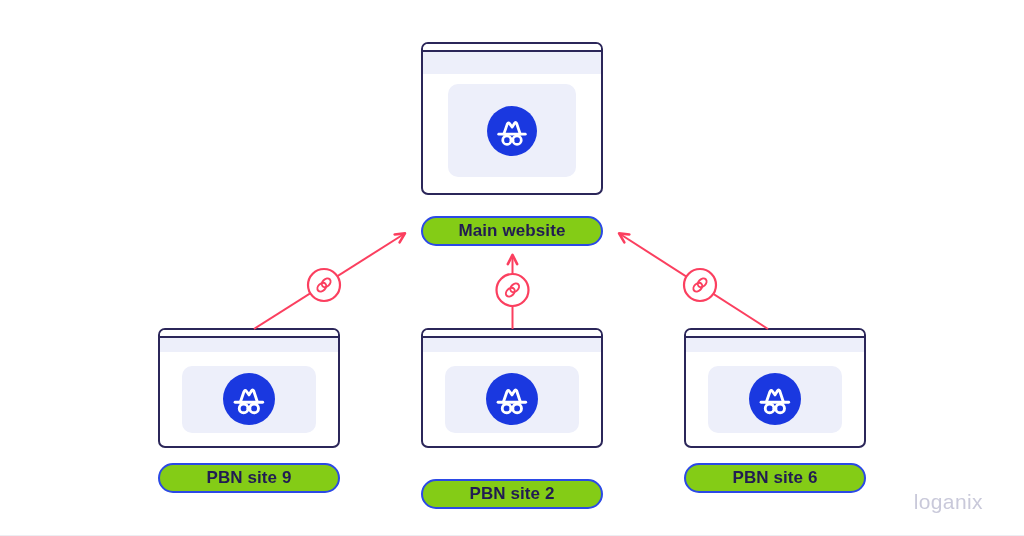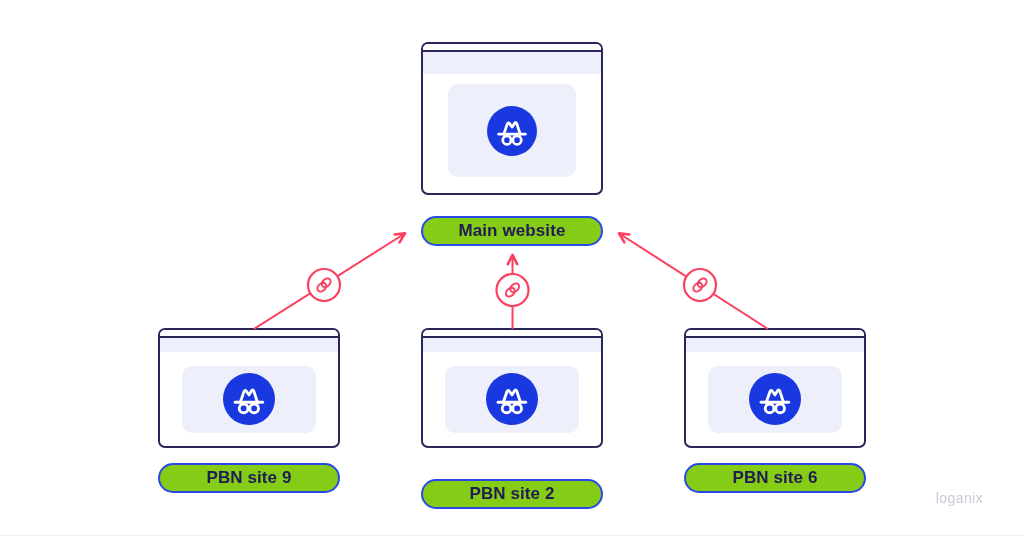--- a/index.html
+++ b/index.html
@@ -58,21 +58,21 @@
     color:var(--text-navy,#211c52);
     font-weight:bold;
     font-size:17px;
     letter-spacing:.1px;
   }
   #arrow-layer{position:absolute;left:0;top:0;width:1024px;height:536px;pointer-events:none}
   .watermark{
     position:absolute;
     right:41px;top:490px;
     color:var(--watermark-gray,#c9c9da);
-    font-size:14px;
+    font-size:21px;
     font-weight:500;
     letter-spacing:.4px;
   }
   
   #win-main{left:421px;top:42px;width:182px;height:153px}
   #win-pbn1{left:158px;top:328px;width:182px;height:120px}
   #win-pbn2{left:421px;top:328px;width:182px;height:120px}
   #win-pbn3{left:684px;top:328px;width:182px;height:120px}
   #pill-main{left:421px;top:216px;width:182px}
   #pill-pbn1{left:158px;top:463px;width:182px}

